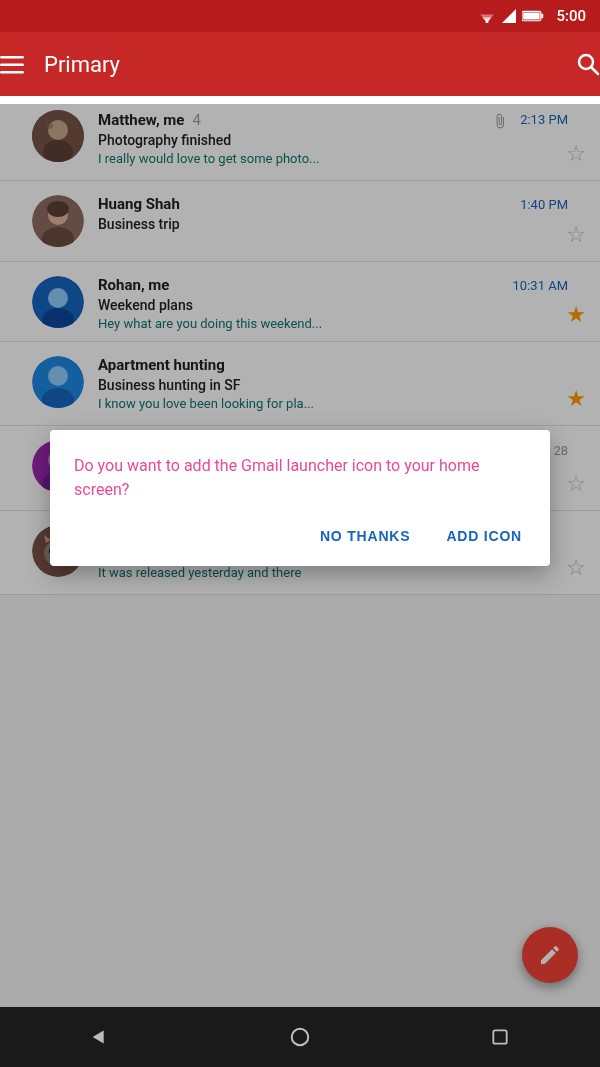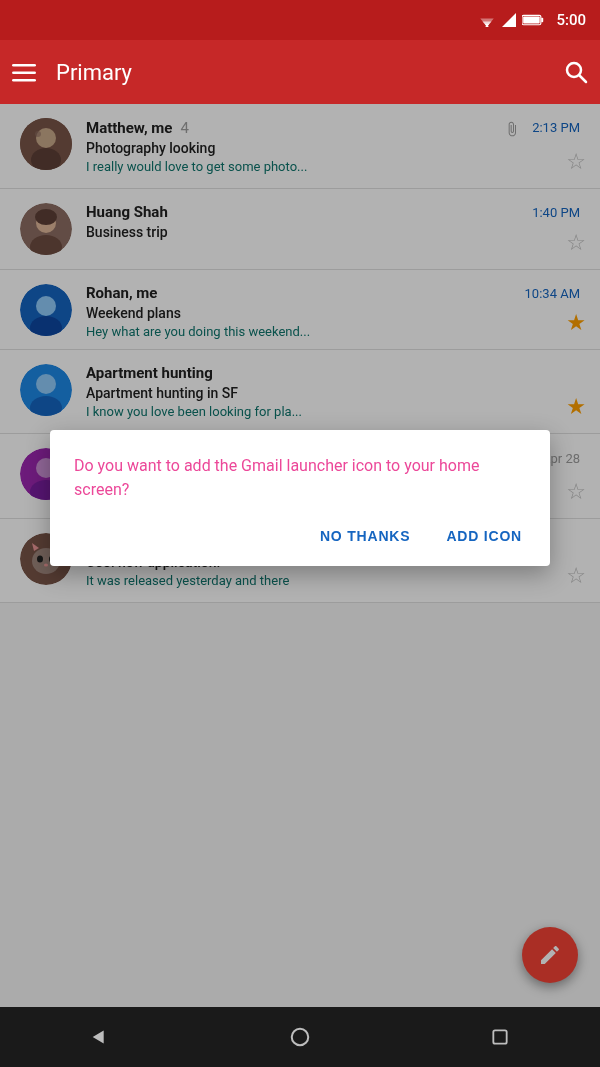--- a/index.html
+++ b/index.html
@@ -8,21 +8,21 @@
       height: 1067px;
       font-family: 'Roboto', Arial, sans-serif;
       background: #f5f5f5;
       overflow: hidden;
       position: relative;
     }
 
     
     .status-bar {
       background: #b71c1c;
-      height: 40px;
+      height: 32px;
       display: flex;
       align-items: center;
       justify-content: flex-end;
       padding: 0 14px;
       gap: 8px;
     }
     .status-icons {
       display: flex;
       align-items: center;
       gap: 6px;
@@ -33,38 +33,38 @@
       font-weight: 500;
       margin-left: 4px;
     }
 
     
     .top-bar {
       background: #c62828;
       height: 64px;
       display: flex;
       align-items: center;
-      padding: 0 12px;
+      padding: 0 0;
       gap: 20px;
     }
     .top-bar-title {
       color: white;
       font-size: 22px;
       font-weight: 400;
       flex: 1;
     }
 
     
     .email-list {
       background: #fafafa;
     }
     .email-item {
       display: flex;
       align-items: flex-start;
-      padding: 14px 20px;
+      padding: 14px 32px;
       background: white;
       border-bottom: 1px solid #e0e0e0;
       position: relative;
       justify-content: center;
     }
     .avatar {
       width: 52px;
       height: 52px;
       border-radius: 50%;
       margin-right: 14px;
@@ -292,21 +292,21 @@
         </div>
         <div class="email-time-row">
           <span style="margin-right:4px;">
             <svg width="16" height="16" viewBox="0 0 24 24">
               <path d="M16.5 6v11.5c0 2.21-1.79 4-4 4s-4-1.79-4-4V5a2.5 2.5 0 0 1 5 0v10.5c0 .55-.45 1-1 1s-1-.45-1-1V6H10v9.5a2.5 2.5 0 0 0 5 0V5c0-2.21-1.79-4-4-4S7 2.79 7 5v12.5c0 3.04 2.46 5.5 5.5 5.5s5.5-2.46 5.5-5.5V6h-1.5z" fill="#9e9e9e"></path>
             </svg>
           </span>
           <span class="email-time">2:13 PM</span>
         </div>
       </div>
-      <div class="email-subject">Photography looking</div>
+      <div class="email-subject">Photography finished</div>
       <div class="email-preview">I really would love to get some photo...</div>
     </div>
     <span class="star-icon">☆</span>
   </div>
 
   <div class="email-item">
     <div class="avatar">
       <svg width="52" height="52" viewBox="0 0 52 52">
         <rect width="52" height="52" rx="26" fill="#8d6e63"></rect>
         <circle cx="26" cy="20" r="10" fill="#e0b89a"></circle>
@@ -329,42 +329,42 @@
     <div class="avatar">
       <svg width="52" height="52" viewBox="0 0 52 52">
         <rect width="52" height="52" rx="26" fill="#1565c0"></rect>
         <circle cx="26" cy="22" r="10" fill="#90caf9"></circle>
         <ellipse cx="26" cy="44" rx="16" ry="12" fill="#0d47a1"></ellipse>
       </svg>
     </div>
     <div class="email-content">
       <div class="email-header">
         <span class="email-sender" style="color:#212121; font-weight:bold;">Rohan, me</span>
-        <span class="email-time" style="color:#1565c0;">10:34 AM</span>
+        <span class="email-time" style="color:#1565c0;">10:31 AM</span>
       </div>
       <div class="email-subject">Weekend plans</div>
       <div class="email-preview">Hey what are you doing this weekend...</div>
     </div>
     <span class="star-icon starred">★</span>
   </div>
 
   <div class="email-item">
     <div class="avatar">
       <svg width="52" height="52" viewBox="0 0 52 52">
         <rect width="52" height="52" rx="26" fill="#1e88e5"></rect>
         <circle cx="26" cy="20" r="10" fill="#90caf9"></circle>
         <ellipse cx="26" cy="44" rx="16" ry="12" fill="#1565c0"></ellipse>
       </svg>
     </div>
     <div class="email-content">
       <div class="email-header">
         <span class="email-sender" style="color:#212121; font-weight:bold;">Apartment hunting</span>
         <span class="email-time" style="color:#9e9e9e;"></span>
       </div>
-      <div class="email-subject">Apartment hunting in SF</div>
+      <div class="email-subject">Business hunting in SF</div>
       <div class="email-preview">I know you love been looking for pla...</div>
     </div>
     <span class="star-icon starred">★</span>
   </div>
 
   <div class="email-item">
     <div class="avatar">
       <svg width="52" height="52" viewBox="0 0 52 52">
         <rect width="52" height="52" rx="26" fill="#9c27b0"></rect>
         <circle cx="26" cy="20" r="10" fill="#ce93d8"></circle>

